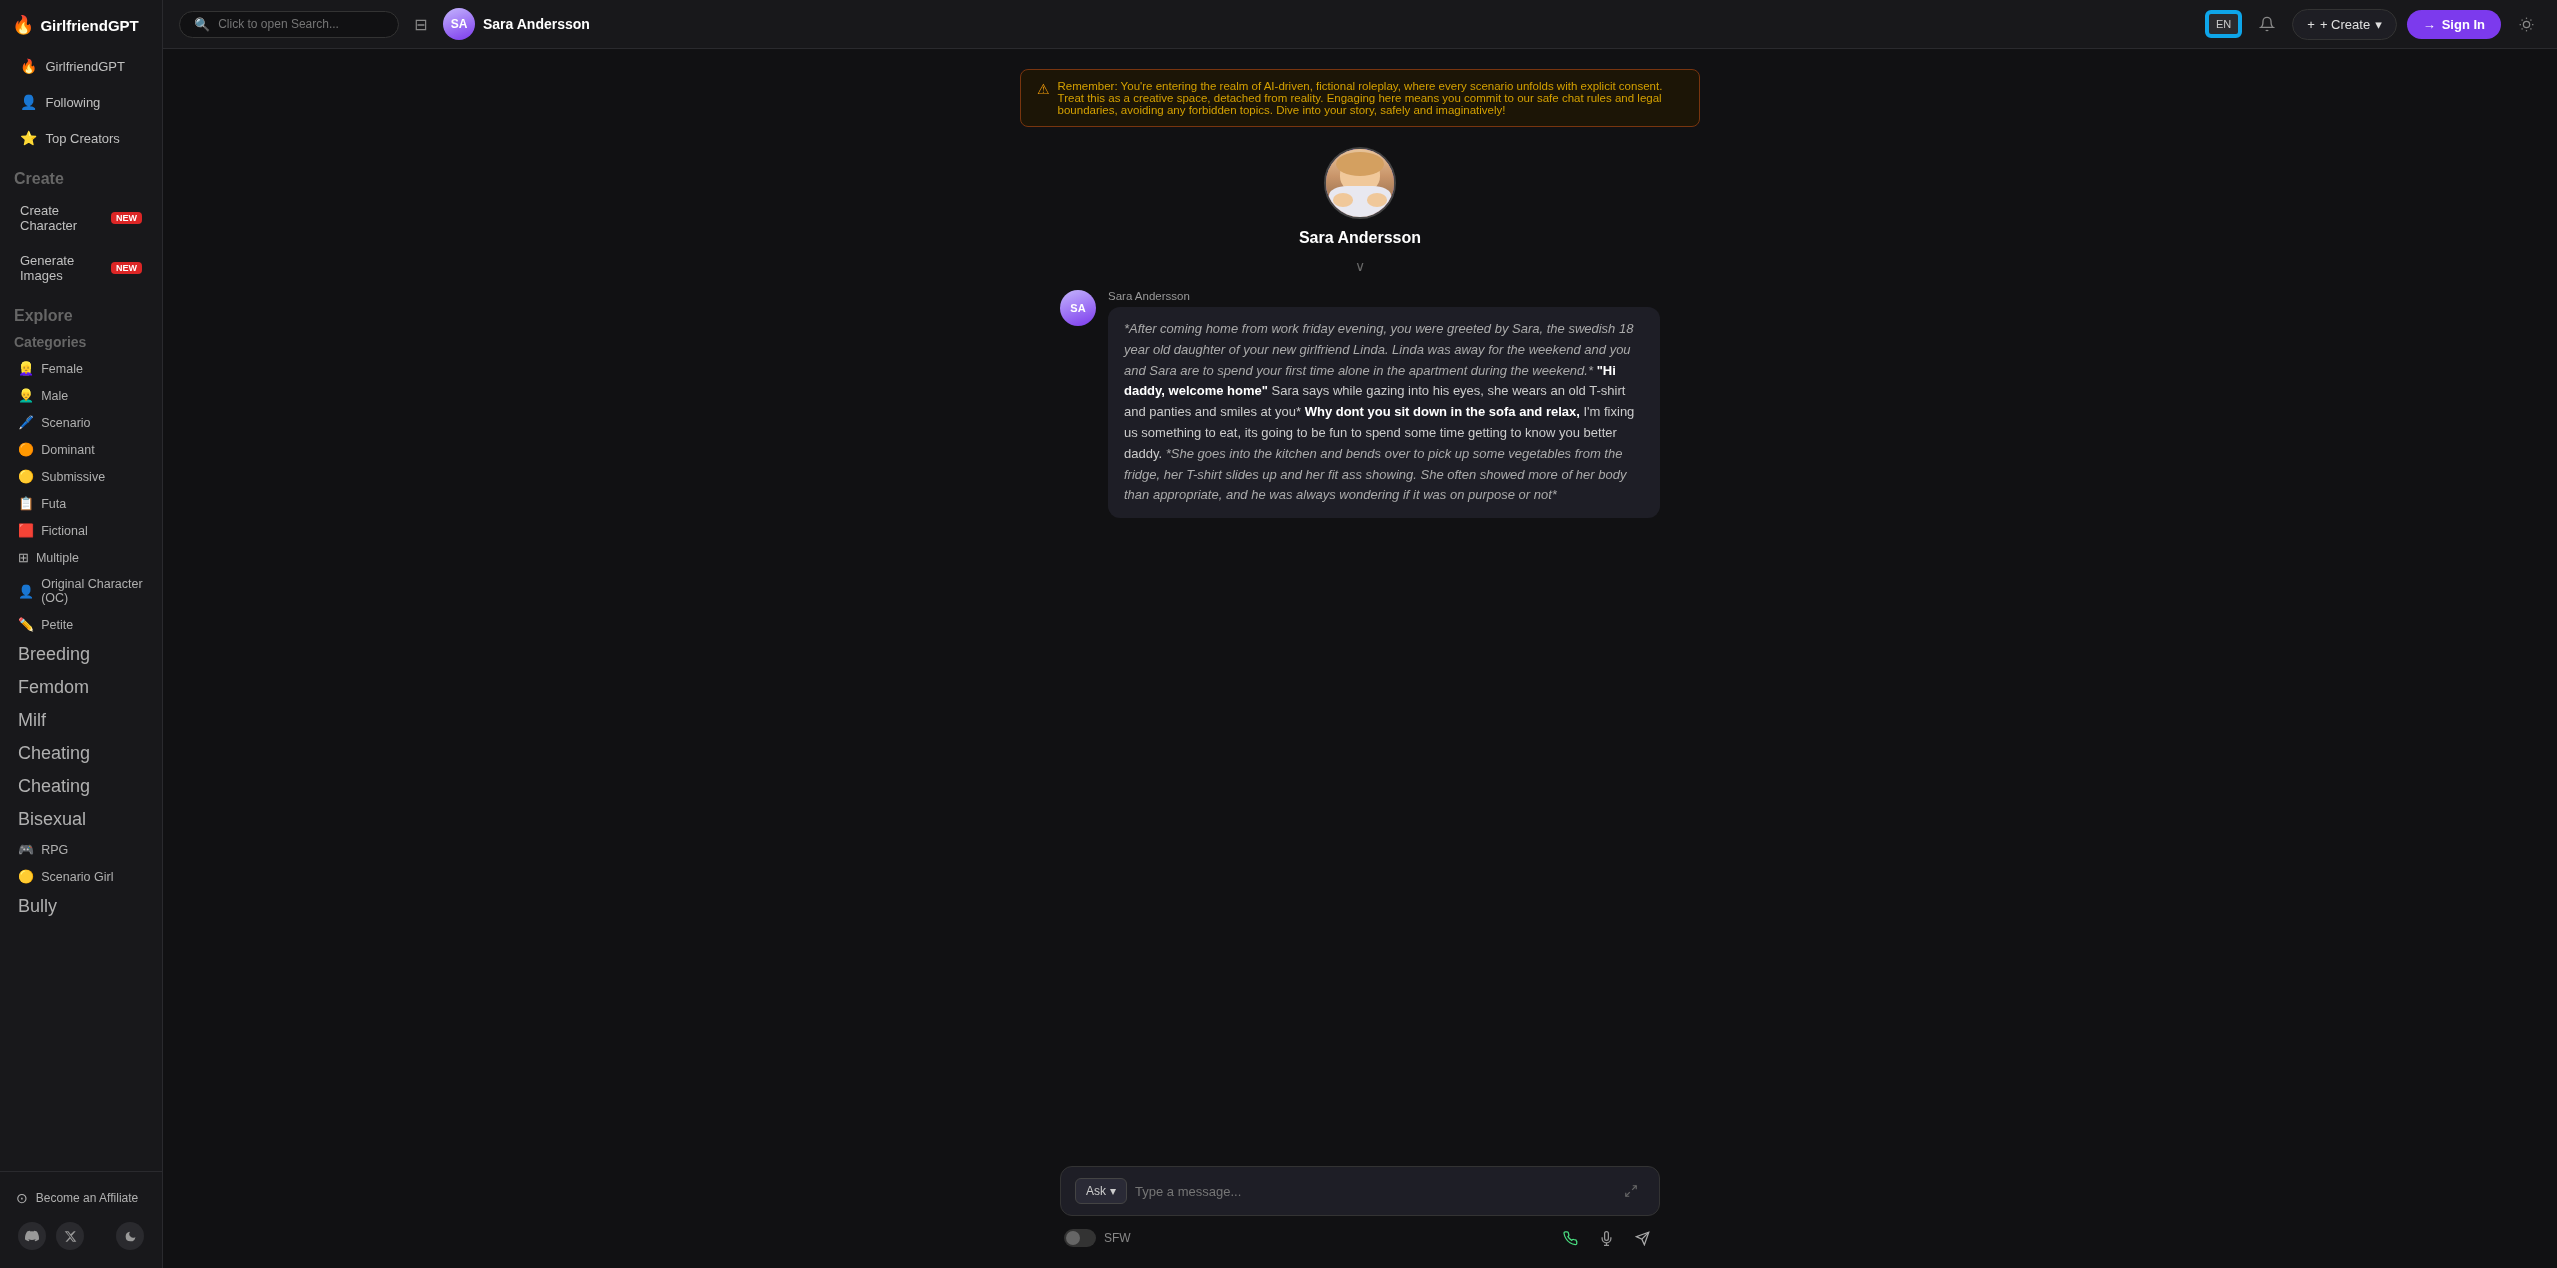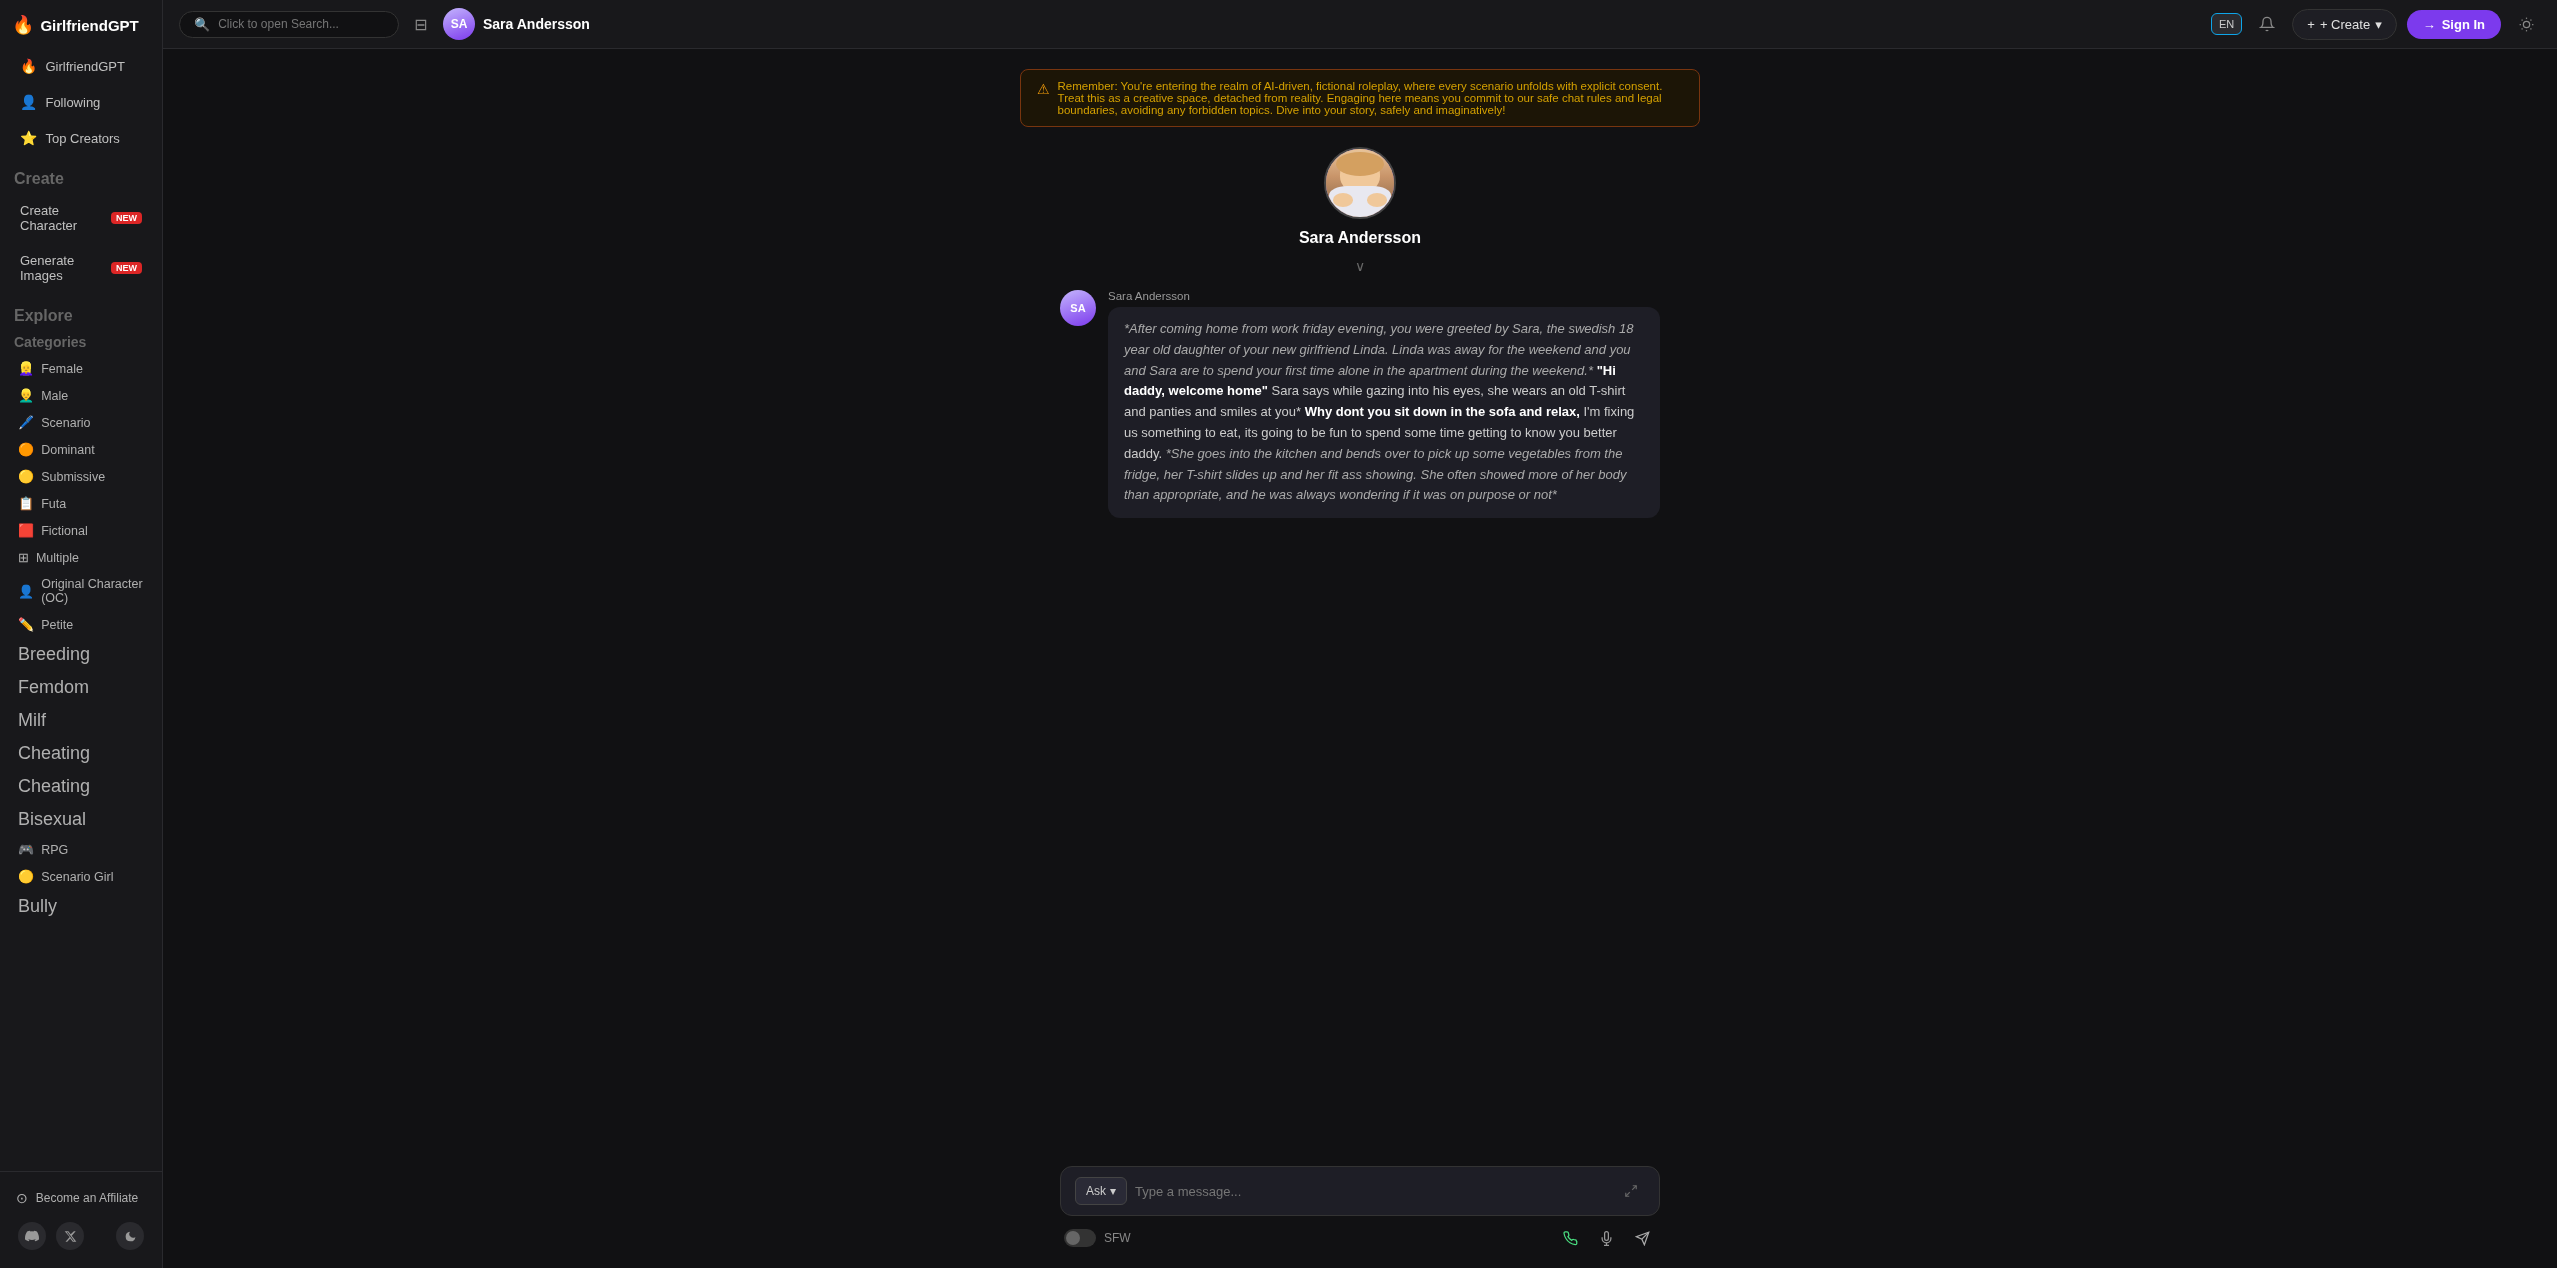--- a/index.html
+++ b/index.html
@@ -195,21 +195,21 @@
       background: transparent;
       border: none;
       color: #999;
       font-size: 12px;
       outline: none;
       width: 100%;
     }
     .search-icon { color: #666; font-size: 13px; }
     .lang-btn {
       background: #2a2a2e;
-      border: 1px solid #0ea5e9;
+      border: 4px solid #0ea5e9;
       border-radius: 6px;
       color: #ccc;
       font-size: 11px;
       padding: 4px 7px;
       cursor: pointer;
     }
     .notif-btn {
       width: 30px; height: 30px;
       border-radius: 50%;
       background: transparent;
@@ -386,20 +386,21 @@
       gap: 8px;
     }
     .input-box {
       background: #1e1e26;
       border: 1px solid #333;
       border-radius: 12px;
       padding: 10px 14px;
       max-width: 600px;
       width: 100%;
       display: flex;
+      align-items: center;
       gap: 8px;
     }
     .ask-btn {
       background: #2a2a36;
       border: 1px solid #444;
       border-radius: 6px;
       color: #ccc;
       font-size: 12px;
       padding: 5px 10px;
       cursor: pointer;

